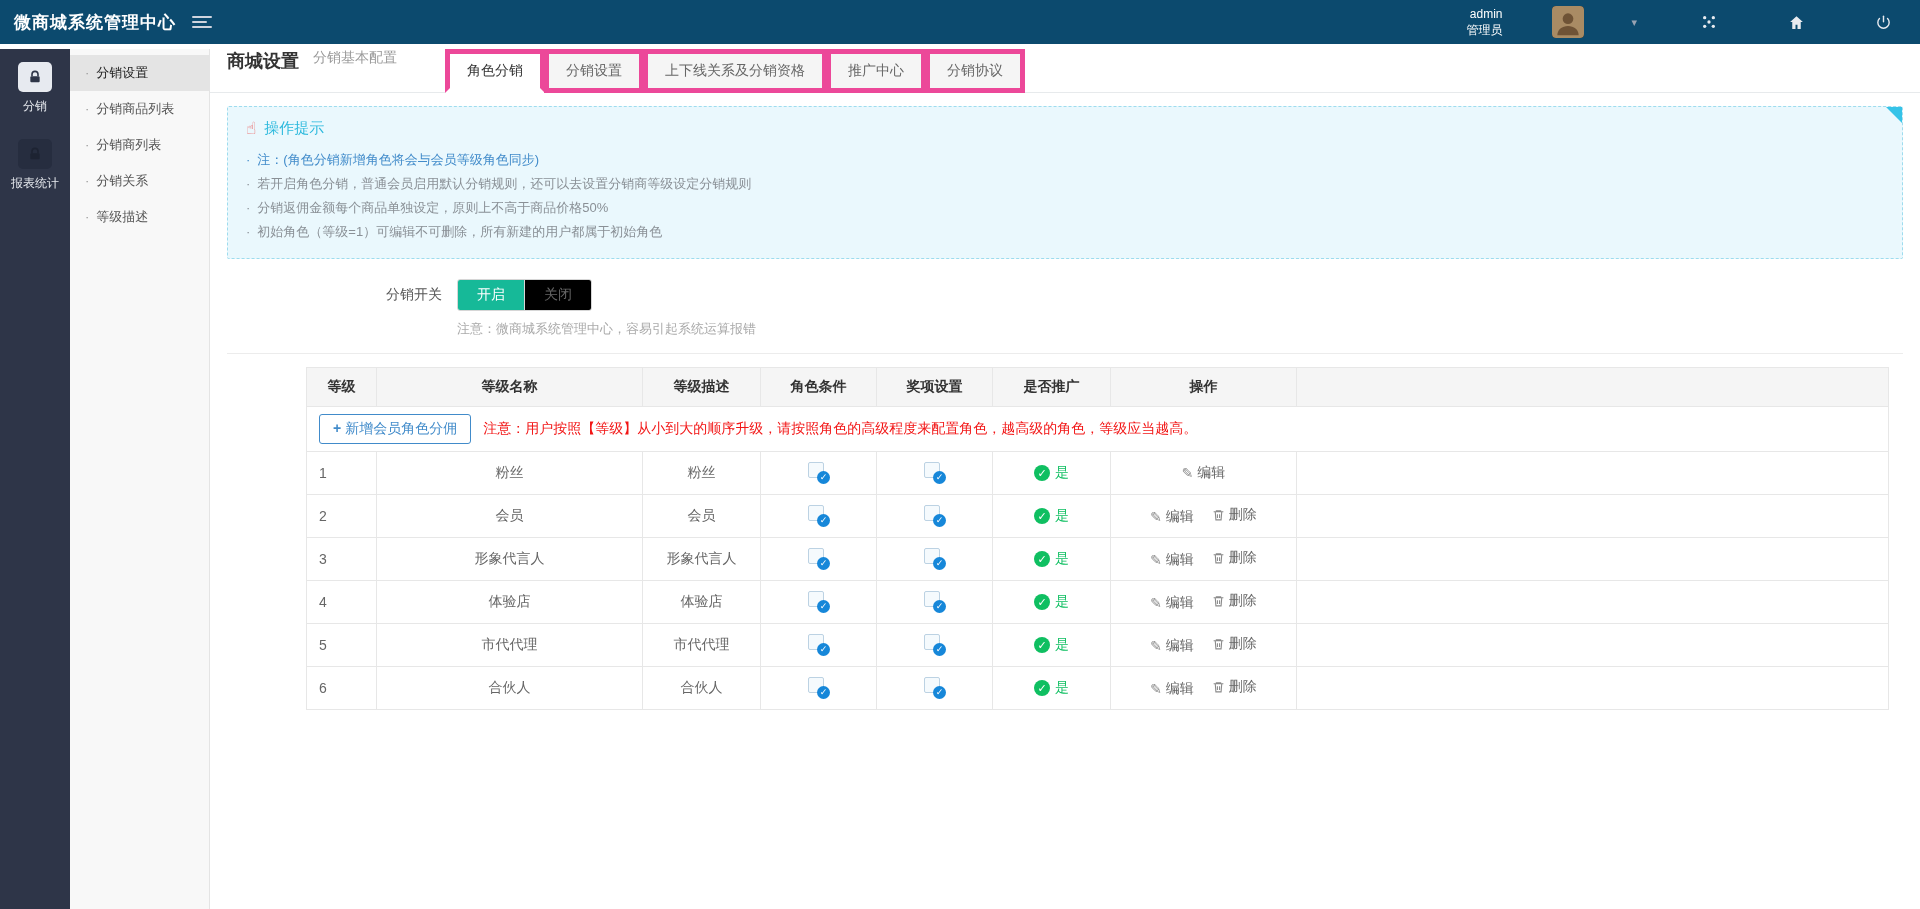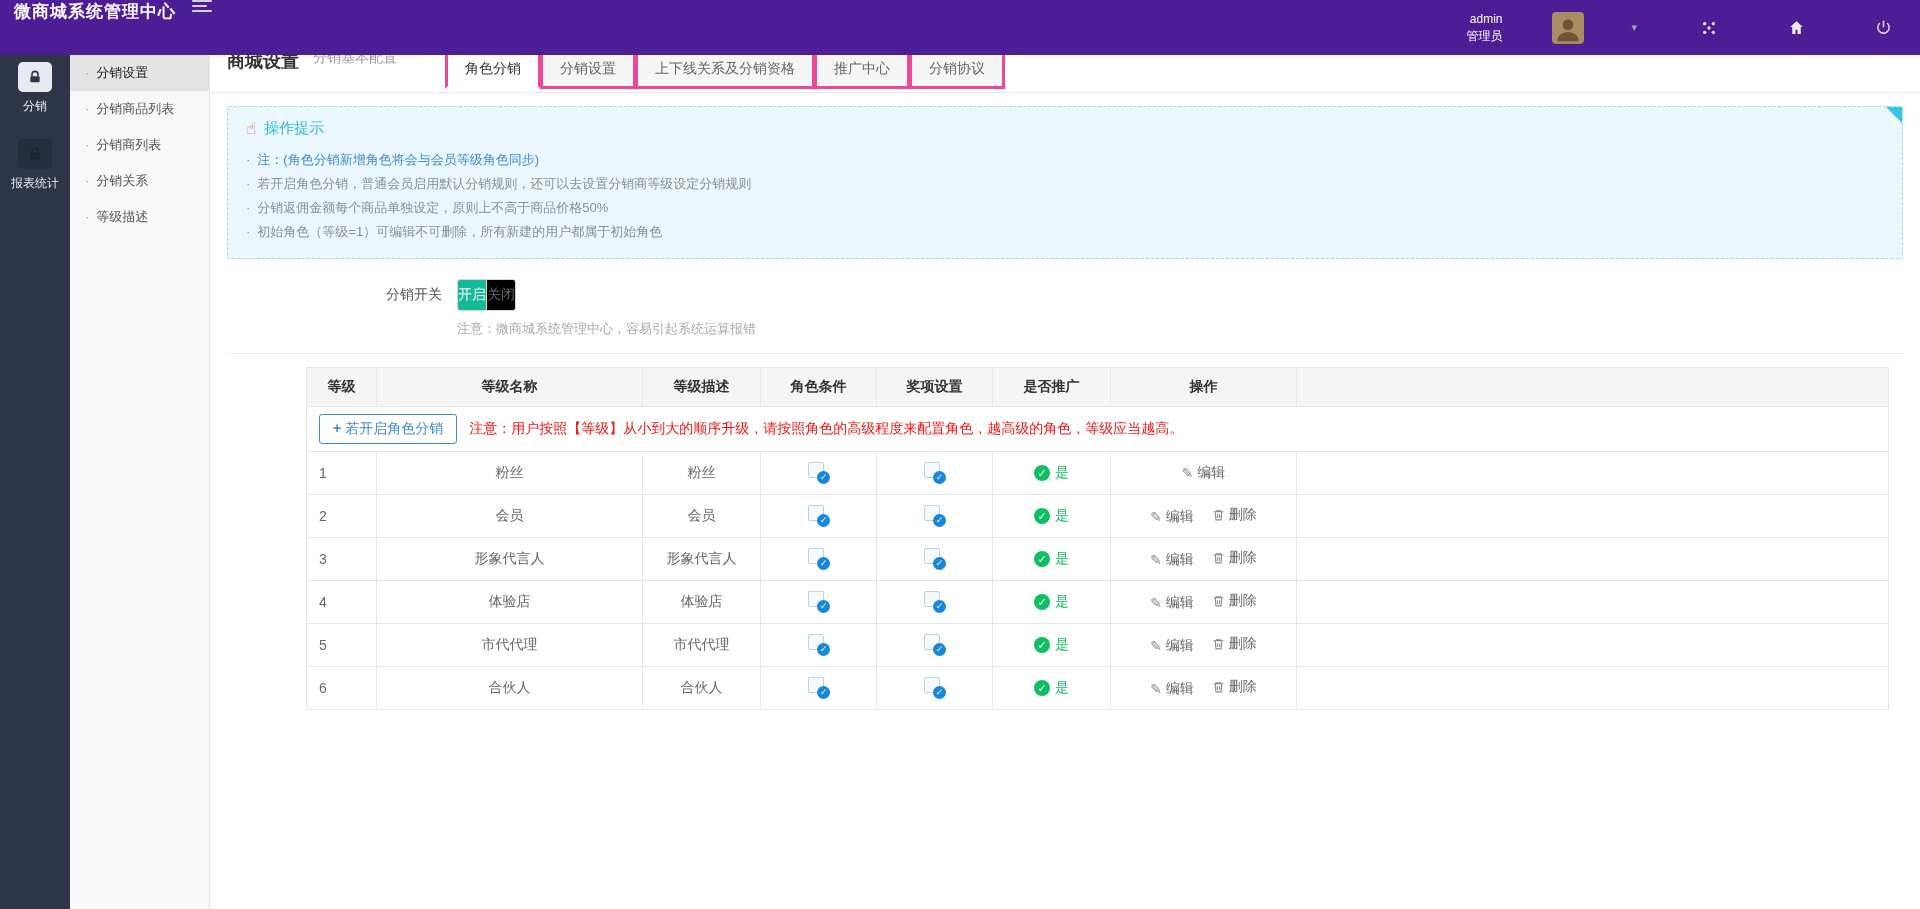--- a/index.html
+++ b/index.html
@@ -8,22 +8,22 @@
     font-family: "Liberation Sans", "DejaVu Sans", sans-serif;
     background: #fff; color: #555;
   }
   :root {
     --teal: #16b998; --cyan: #35c3e8; --blue: #418bca;
     --red: #f21515; --green: #0fbf61;
   }
 
   
   .topbar {
-    position: fixed; top: 0; left: 0; right: 0; height: 55px;
-    background: #4c1d95; display: flex; z-index: 30;
+    position: fixed; top: 0; left: 0; right: 0; height: 44px;
+    background: #0c4a6e; display: flex; align-items: center; z-index: 30;
   }
   .brand { color: #fff; font-size: 17px; font-weight: bold; padding: 0 16px 0 14px; letter-spacing: 1px; white-space: nowrap; }
   .hamburger { width: 20px; margin-right: 32px; cursor: pointer; display: flex; flex-direction: column; gap: 3px; }
   .hamburger span { display: block; height: 2px; background: #cfd4de; border-radius: 1px; }
   .hamburger span:nth-child(2) { width: 75%; }
   .topnav { display: flex; height: 100%; }
   .nav-item { color: #c6ccd8; font-size: 15px; padding: 0 30px; line-height: 49px; cursor: pointer; white-space: nowrap; }
   .nav-item + .nav-item { border-left: 1px solid rgba(255,255,255,.05); }
   .nav-item.active { background: #1a2231; color: #fff; }
   .topbar-right { margin-left: auto; display: flex; align-items: center; padding-right: 14px; gap: 41px; }
@@ -44,40 +44,40 @@
   .sub-item { height: 36px; line-height: 36px; padding-left: 15px; font-size: 13px; color: #555; cursor: pointer; white-space: nowrap; }
   .sub-item .dot { color: #999; margin-right: 7px; }
   .sub-item.active { background: #e4e4e4; color: #222; }
 
   
   .main { position: absolute; top: 49px; left: 210px; right: 0; bottom: 0; background: #fff; overflow: auto; }
   .main-header { display: flex; align-items: flex-start; padding: 0 17px; border-bottom: 1px solid #e7eaec; height: 44px; }
   .page-title { font-size: 18px; font-weight: bold; color: #333; margin-bottom: 10px; }
   .page-sub { font-size: 14px; color: #999; margin: 0 0 12px 14px; }
   .tabs { display: flex; margin-left: 48px; }
-  .tab { font-size: 14px; color: #666; background: #f5f5f5; border: 3px solid #ec4899; padding: 8px 17px; cursor: pointer; margin-bottom: -1px; white-space: nowrap; }
+  .tab { font-size: 14px; color: #666; background: #f5f5f5; border: 5px solid #ec4899; padding: 8px 17px; cursor: pointer; margin-bottom: -1px; white-space: nowrap; }
   .tab + .tab { margin-left: -1px; }
   .tab.active { background: #fff; color: #333; border-bottom-color: #fff; }
 
   .content { padding: 13px 17px 0; }
 
   
   .tips { position: relative; background: #eaf8fd; border: 1px dashed #9edcee; border-radius: 2px; padding: 11px 18px 14px; }
   .tips-corner { position: absolute; top: 0; right: 0; width: 0; height: 0; border-top: 16px solid var(--cyan); border-left: 16px solid transparent; }
   .tips-title { color: #2cb9dd; font-size: 15px; margin-bottom: 9px; display: flex; align-items: center; gap: 8px; }
   .hand { color: #ec6a6a; font-size: 17px; }
   .tip-line { list-style: none; font-size: 13px; color: #8a9096; line-height: 24px; }
   .tip-line .bullet { margin-right: 7px; }
   .tip-line.blue { color: var(--blue); }
 
   
   .form-row { display: flex; margin-top: 20px; }
   .form-label { width: 230px; text-align: right; font-size: 14px; color: #555; padding-top: 7px; padding-right: 15px; flex: none; }
   .toggle { display: inline-flex; border: 1px solid #d6d6d6; border-radius: 3px; overflow: hidden; }
-  .toggle button { border: 0; font-size: 14px; padding: 6px 0; cursor: pointer; font-family: inherit; }
+  .toggle button { border: 0; font-size: 14px; padding: 6px 19px; cursor: pointer; font-family: inherit; }
   .toggle .on { background: var(--teal); color: #fff; }
   .toggle .off { background: #000000; color: #666; border-left: 1px solid #d6d6d6; }
   .note { color: #aaa; font-size: 13px; margin-top: 9px; }
   .divider { border: none; border-top: 1px solid #ececec; margin: 15px 0 13px; }
 
   
   .role-table { border-collapse: collapse; margin-left: 79px; width: calc(100% - 93px); table-layout: fixed; }
   .role-table th { background: #f5f5f5; border: 1px solid #e7e7e7; font-size: 14px; font-weight: bold; color: #333; height: 39px; text-align: center; }
   .role-table td { border: 1px solid #e7e7e7; height: 43px; text-align: center; font-size: 14px; color: #666; }
   .role-table td.level { text-align: left; padding-left: 12px; }
@@ -231,21 +231,21 @@
             <th>等级描述</th>
             <th>角色条件</th>
             <th>奖项设置</th>
             <th>是否推广</th>
             <th>操作</th>
             <th></th>
           </tr>
         </thead>
       <tbody id="tbody">
           <tr class="add-row">
-            <td colspan="8"><button class="add-btn"><span class="plus">+</span><span class="add-label">若开启角色分销</span></button><span class="warning">注意：用户按照【等级】从小到大的顺序升级，请按照角色的高级程度来配置角色，越高级的角色，等级应当越高。</span></td>
+            <td colspan="8"><button class="add-btn"><span class="plus">+</span><span class="add-label">新增会员角色分佣</span></button><span class="warning">注意：用户按照【等级】从小到大的顺序升级，请按照角色的高级程度来配置角色，越高级的角色，等级应当越高。</span></td>
           </tr>
           <tr>
             <td class="level">1</td>
             <td>粉丝</td>
             <td>粉丝</td>
             <td><span class="cbx"><span class="cbx-box"></span><span class="cbx-badge">✓</span></span></td>
             <td><span class="cbx"><span class="cbx-box"></span><span class="cbx-badge">✓</span></span></td>
             <td><span class="ok-wrap">
                 <span class="ok-icon">✓</span>
                 <span class="ok-text">是</span>

